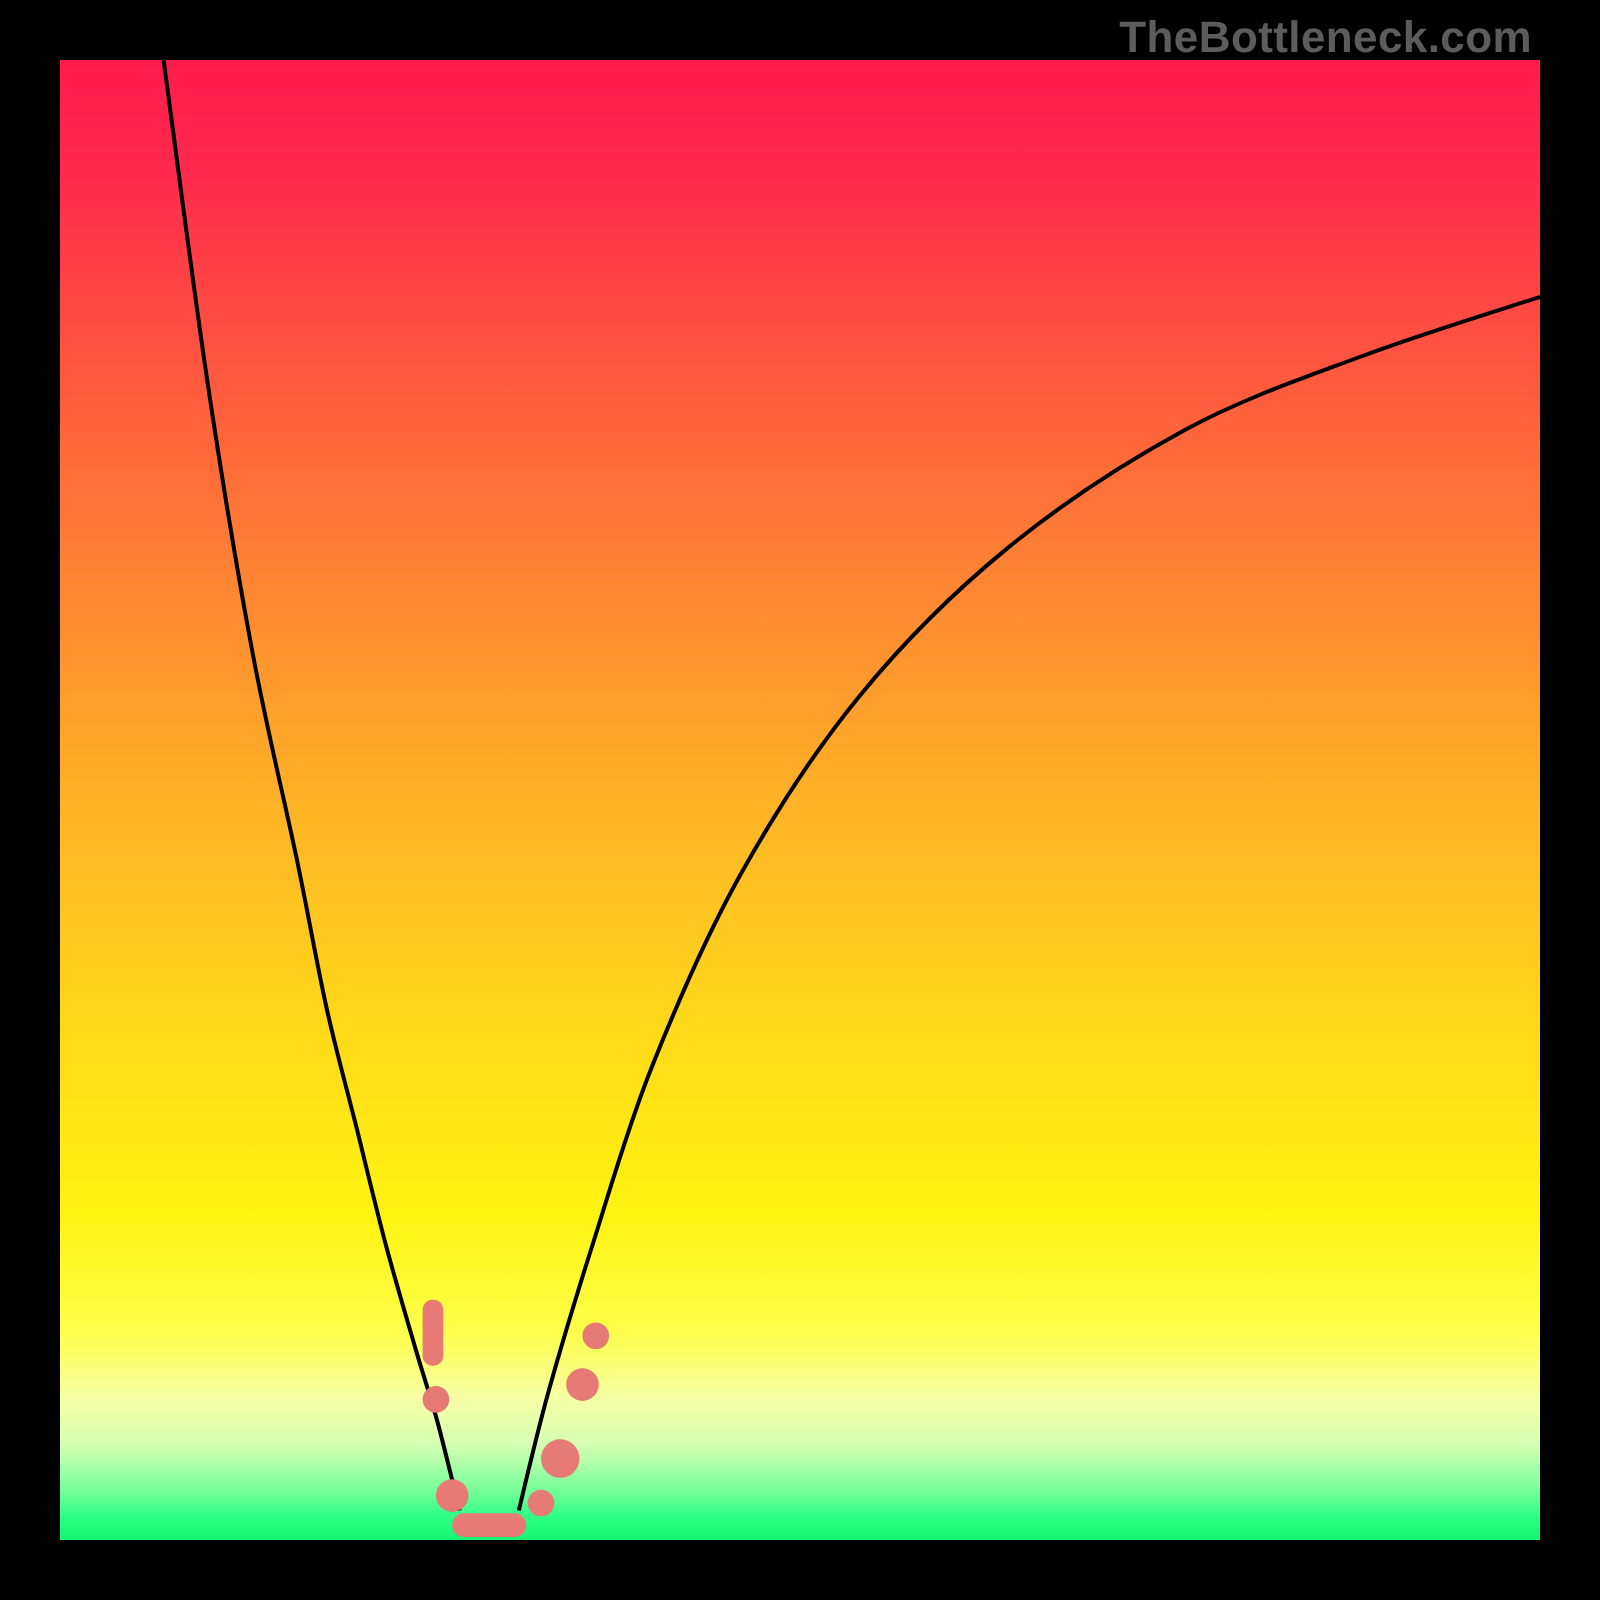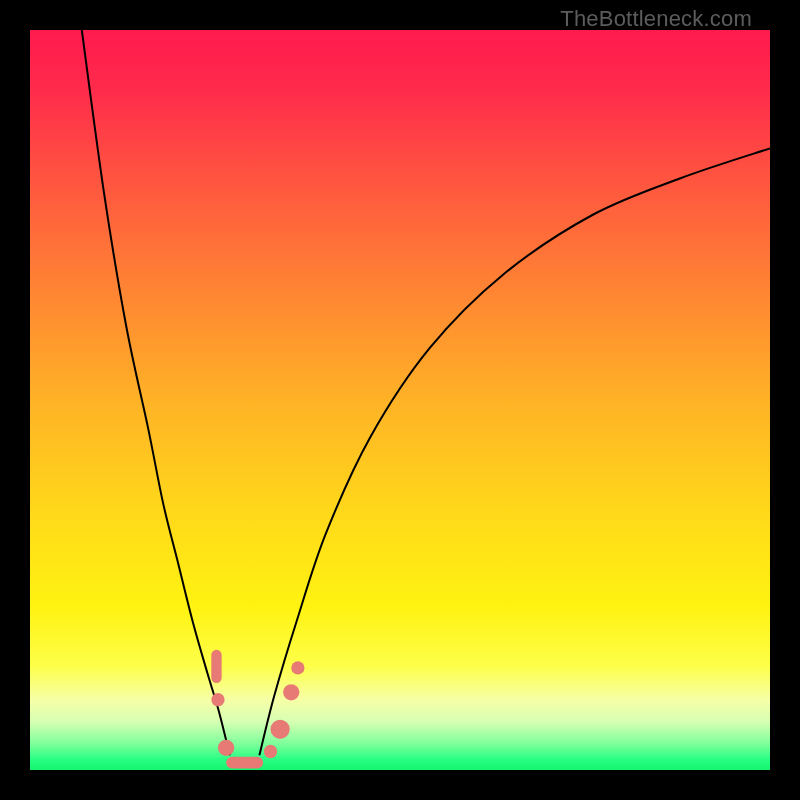--- a/index.html
+++ b/index.html
@@ -21,26 +21,26 @@
   }
   .gradient {
     position: absolute;
     left: 0;
     top: 0;
     width: 100%;
     height: 100%;
   }
   .watermark {
     position: absolute;
-    right: 48px;
+    right: 34px;
     top: 6px;
     color: #5c5c5c;
     font-size: 22px;
     letter-spacing: 0.2px;
-    font-weight: 400;
+    font-weight: 700;
   }
   svg.curve {
     position: absolute;
     left: 0;
     top: 0;
     width: 100%;
     height: 100%;
     overflow: visible;
   }
   .dot {

